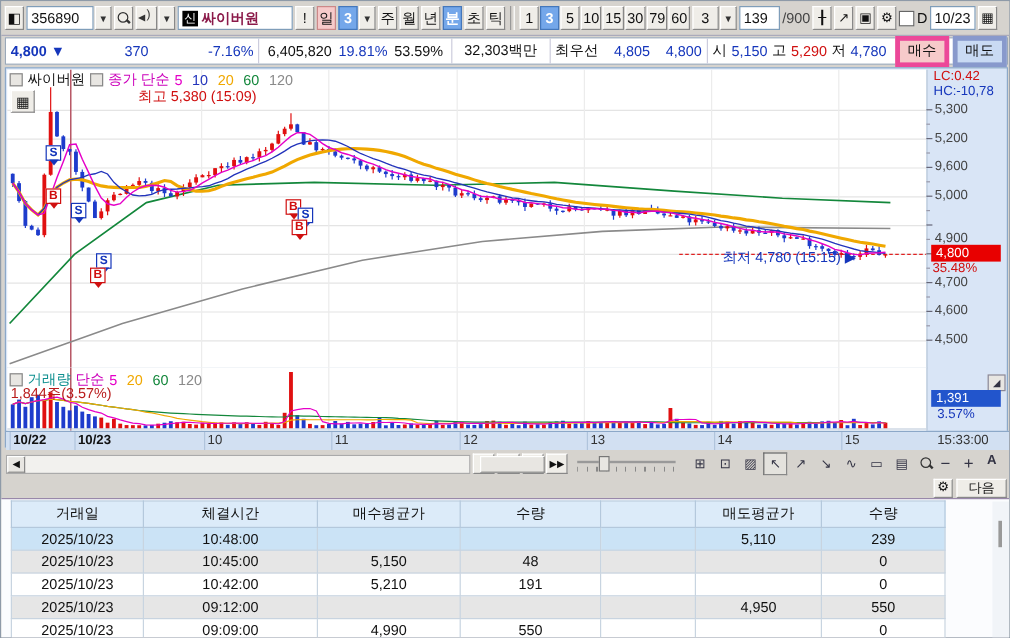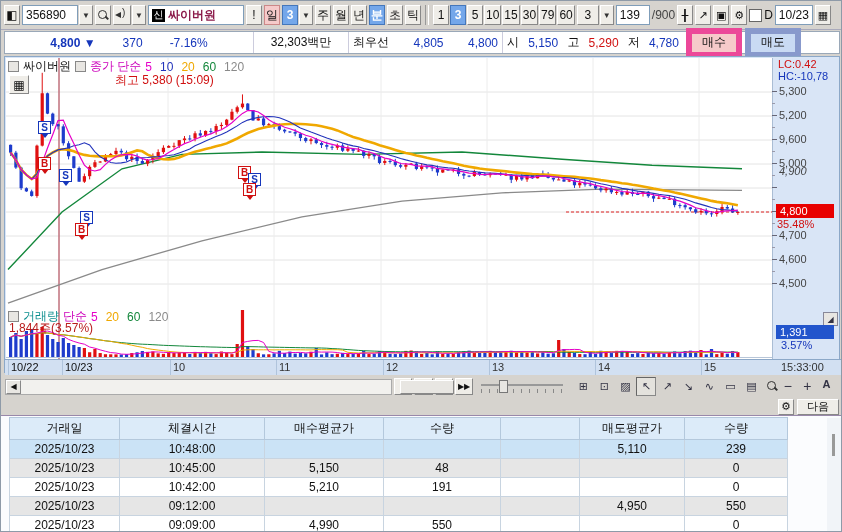--- a/index.html
+++ b/index.html
@@ -34,21 +34,21 @@
   .speaker::before{content:"";position:absolute;left:0;top:3px;border-top:3px solid transparent;border-bottom:3px solid transparent;border-right:6px solid #333;}
   .speaker::after{content:")";position:absolute;left:7px;top:-2px;font-size:10px;color:#333;}
   .checkbox{width:11px;height:11px;background:#fff;border:1px solid #666;display:inline-block;}
   
   .quote{position:absolute;left:3px;top:30px;width:836px;height:23px;background:#fff;
        border:1px solid #9aa8b8;box-sizing:border-box;display:flex;align-items:center;font-size:12px;}
   .q-sec{display:flex;align-items:center;height:100%;padding:0 4px;border-right:1px solid #ccd;}
   .blue{color:#1536bb;} .red{color:#d01010;} .blk{color:#111;}
   .bold{font-weight:bold;}
   .qbtn{width:44px;height:18px;display:inline-flex;align-items:center;justify-content:center;
-       border:6px solid #ec4899;background:#f6caca;font-size:12px;margin-left:3px;}
+       border:4px solid #ec4899;background:#f6caca;font-size:12px;margin-left:3px;}
   .qbtn.sell{background:#c9daf3;border-color:#8899cc;}
   
   .chartpanel{position:absolute;left:3px;top:55px;width:836px;height:317px;background:#d9e5f6;
        border:1px solid #8ca8c8;box-sizing:border-box;}
   .plot{position:absolute;background:#fff;}
   #priceSvg{left:1px;top:1px;width:766px;height:248px;border-bottom:1px solid #aabdd4;border-right:1px solid #aabdd4;}
   #volSvg{left:1px;top:249px;width:766px;height:53px;border-right:1px solid #aabdd4;}
   .legend{position:absolute;left:3px;top:1px;display:flex;align-items:center;gap:4px;font-size:12px;white-space:nowrap;}
   .lg-btn{width:9px;height:9px;background:#e8e6e2;border:1px solid #888;display:inline-block;}
   .annot{position:absolute;font-size:12px;white-space:nowrap;}
@@ -65,21 +65,21 @@
        display:flex;align-items:center;justify-content:center;box-sizing:border-box;}
   .marker.B{border:1.5px solid #d01010;color:#d01010;}
   .marker.S{border:1.5px solid #1536bb;color:#1536bb;}
   .marker::after{content:"";position:absolute;left:50%;bottom:-5px;transform:translateX(-50%);
        border-left:4px solid transparent;border-right:4px solid transparent;}
   .marker.B::after{border-top:5px solid #d01010;}
   .marker.S::after{border-top:5px solid #1536bb;}
   .taxis{position:absolute;left:0;top:302px;width:836px;height:15px;background:#d2e0f2;
        border-top:1px solid #8ca8c8;font-size:11px;color:#333;}
   .ttick{position:absolute;top:1px;}
-  .ttick.b{font-weight:normal;color:#111;}
+  .ttick.b{font-weight:bold;color:#111;}
   .tsep{position:absolute;top:0;width:1px;height:15px;background:#b0c4dc;}
   .expand-ico{position:absolute;left:818px;top:255px;width:13px;height:12px;background:#e8e6e2;
        border:1px solid #889;font-size:8px;display:flex;align-items:center;justify-content:center;color:#334;}
   
   .tb2{position:absolute;left:0;top:374px;width:842px;height:23px;display:flex;align-items:center;
        padding:0 4px;box-sizing:border-box;gap:2px;}
   .hscroll{position:relative;width:452px;height:16px;background:#f2f1ee;border:1px solid #aaa;box-sizing:border-box;}
   .hscroll .arrow{position:absolute;left:0;top:0;width:15px;height:14px;background:#e8e6e2;border:1px solid #888;
        border-top-color:#fff;border-left-color:#fff;box-sizing:border-box;font-size:8px;display:flex;align-items:center;justify-content:center;}
   .hthumb{position:absolute;top:0;height:14px;background:#e8e6e2;border:1px solid #888;border-top-color:#fff;border-left-color:#fff;box-sizing:border-box;}
@@ -162,24 +162,29 @@
       </span>
     <span class="checkbox"></span>
     <span>D</span>
     <span class="inputbox" style="width:38px">10/23</span>
     <span class="btn small">
         <span class="mini-ico">▦</span>
       </span>
   </div>
 
   <div class="quote">
-    <div class="q-sec" style="width:240px;justify-content:center;gap:27px;">
+    <div class="q-sec" style="width:240px;justify-content:space-between;gap:27px;">
       <span class="blue bold"><span>4,800</span> <span>▼</span></span>
       <span class="blue">370</span>
       <span class="blue">-7.16%</span>
+    </div>
+    <div class="q-sec" style="width:180px;justify-content:space-around;">
+      <span class="blk">6,405,820</span>
+      <span class="blue">19.81%</span>
+      <span class="blk">53.59%</span>
     </div>
     <div class="q-sec" style="width:86px;justify-content:center;">
       <span class="blk">32,303백만</span>
     </div>
     <div class="q-sec" style="width:145px;justify-content:space-between;">
       <span>최우선</span>
       <span class="blue">4,805</span>
       <span class="blue">4,800</span>
     </div>
     <div class="q-sec" style="width:172px;justify-content:space-between;border-right:none;">
@@ -660,20 +665,21 @@
       <span id="maLabels" style="display:inline-flex;gap:8px;">
           <span style="color: rgb(229, 0, 200);">5</span>
           <span style="color: rgb(34, 51, 187);">10</span>
           <span style="color: rgb(240, 168, 0);">20</span>
           <span style="color: rgb(19, 135, 59);">60</span>
           <span style="color: rgb(138, 138, 138);">120</span>
         </span>
     </div>
     <span class="btn gridbtn">▦</span>
     <div class="annot red" style="left:110px;top:15px;">최고 5,380 (15:09)</div>
+    <div class="annot blue" style="left:597px;top:149px;"><span>최저 4,780 (15:15)</span> ▶</div>
 
     <div id="markers">
         <div class="marker S" style="left: 33px; top: 64px;">S</div>
         <div class="marker B" style="left: 33px; top: 100px;">B</div>
         <div class="marker S" style="left: 54px; top: 112px;">S</div>
         <div class="marker S" style="left: 75px; top: 154px;">S</div>
         <div class="marker B" style="left: 70px; top: 166px;">B</div>
         <div class="marker B" style="left: 233px; top: 109px;">B</div>
         <div class="marker S" style="left: 243px; top: 116px;">S</div>
         <div class="marker B" style="left: 238px; top: 126px;">B</div>
@@ -690,21 +696,21 @@
           <div class="yminor" style="top: 70px;"></div>
           <div class="ytick" style="top: 58px;">5,200</div>
           <div class="ytickline" style="top: 82px;"></div>
           <div class="yminor" style="top: 94px;"></div>
           <div class="ytick" style="top: 82px;">9,600</div>
           <div class="ytickline" style="top: 106px;"></div>
           <div class="yminor" style="top: 118px;"></div>
           <div class="ytick" style="top: 106px;">5,000</div>
           <div class="ytickline" style="top: 130px;"></div>
           <div class="yminor" style="top: 142px;"></div>
-          <div class="ytick" style="top: 114px; font-style: italic;">4,900</div>
+          <div class="ytick" style="top: 142px;">4,900</div>
           <div class="ytickline" style="top: 154px;"></div>
           <div class="yminor" style="top: 166px;"></div>
           <div class="ytickline" style="top: 178px;"></div>
           <div class="yminor" style="top: 190px;"></div>
           <div class="ytick" style="top: 178px;">4,700</div>
           <div class="ytickline" style="top: 202px;"></div>
           <div class="yminor" style="top: 214px;"></div>
           <div class="ytick" style="top: 202px;">4,600</div>
           <div class="ytickline" style="top: 226px;"></div>
           <div class="ytick" style="top: 226px;">4,500</div>

